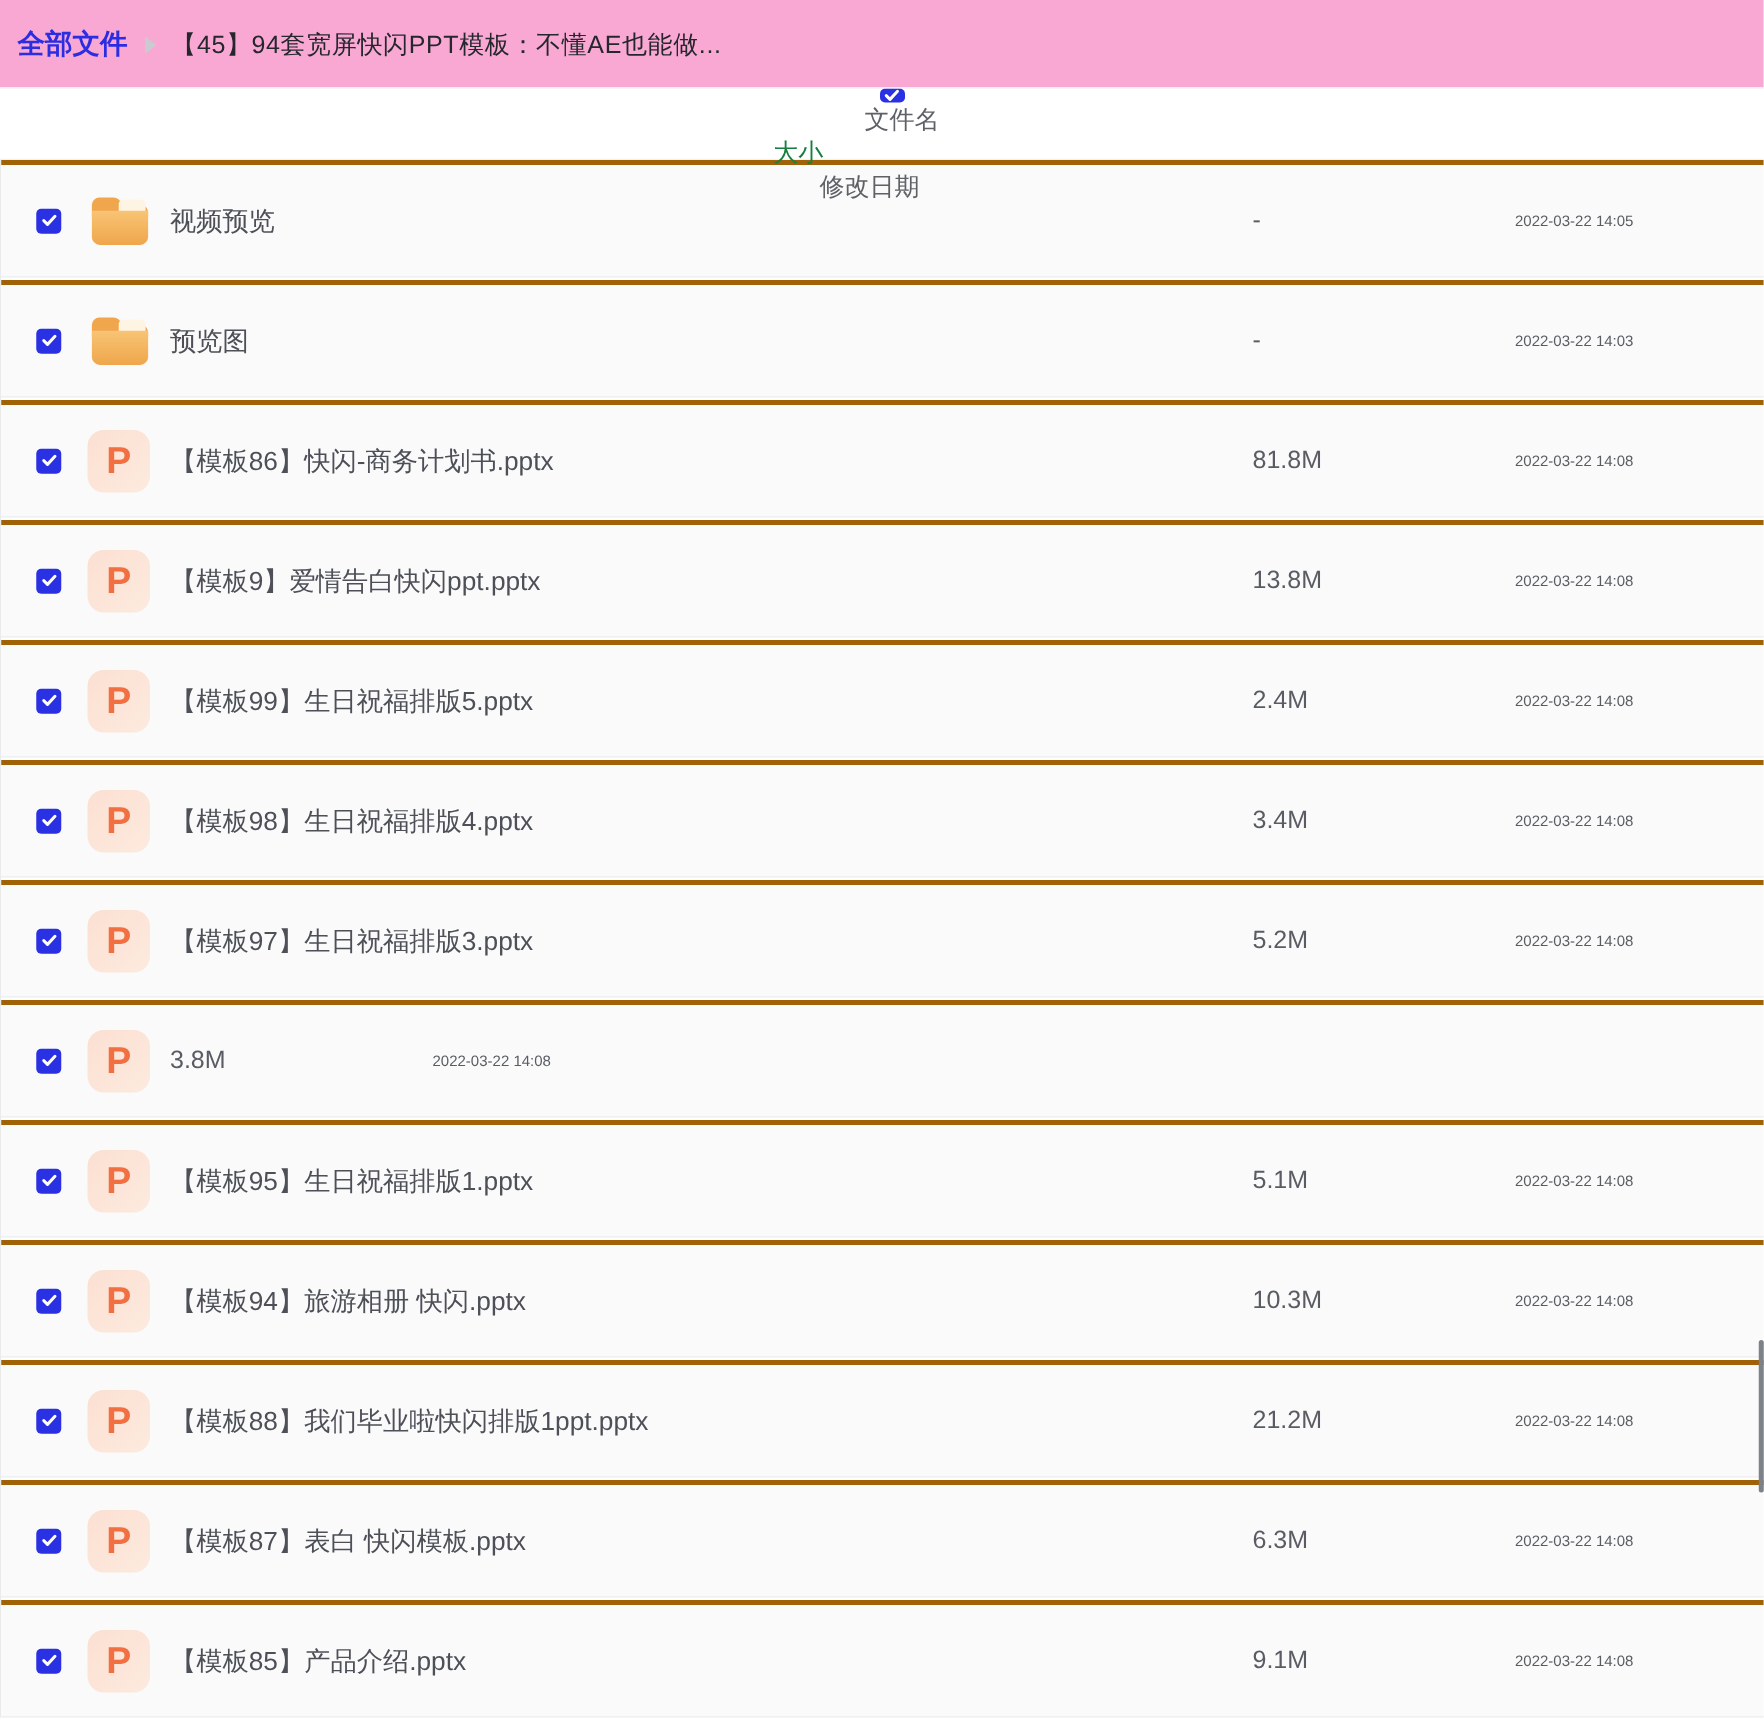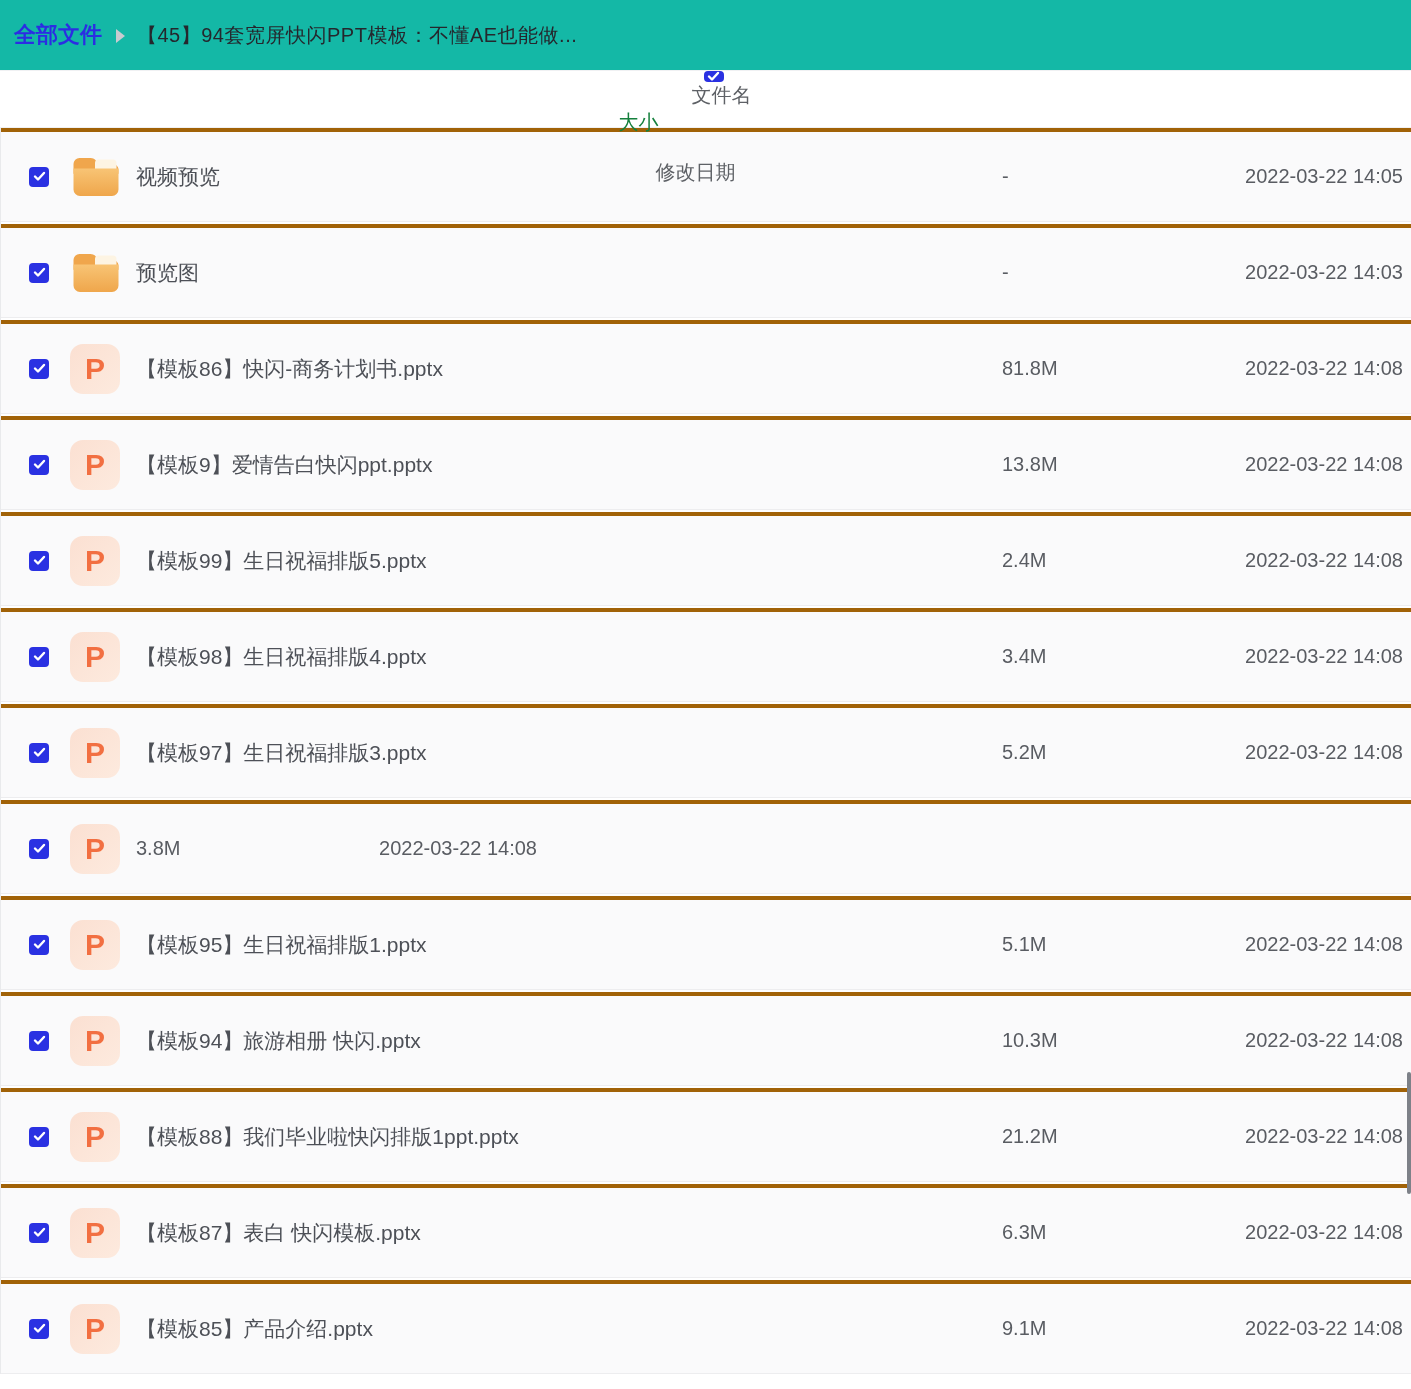--- a/index.html
+++ b/index.html
@@ -1,48 +1,48 @@
 <!DOCTYPE html>
 <html><head>
 <meta charset="utf-8">
 <style>
   * { margin:0; padding:0; box-sizing:border-box; }
   html,body { width:1411px; height:1389px; overflow:hidden; background:#ffffff;
     font-family:"Liberation Sans","DejaVu Sans",sans-serif; }
 
   
-  .breadcrumb { height:70px; display:flex; align-items:center; padding-left:14px; background:#14b8a6; }
+  .breadcrumb { height:70px; display:flex; align-items:center; padding-left:14px; background:#f9a8d4; }
   .crumb-root { color:#2b2de3; font-size:22px; font-weight:700; text-decoration:none; cursor:pointer; }
   .crumb-chevron { width:0; height:0; margin:2px 12px 0 14px;
     border-left:9px solid #c9cbd0; border-top:7px solid transparent; border-bottom:7px solid transparent; }
   .crumb-current { color:#25272d; font-size:20px; font-weight:400; letter-spacing:0.5px; }
 
   
   .table-header { height:58px; display:flex; align-items:center; padding-left:16px;
     border-top:1px solid #f0f1f3; border-bottom:1px solid #f0f1f3; background:#fff;flex-direction:column; }
   .table-header .hdr-name { color:#5e6166; font-size:20px; margin-left:16px; }
   .hdr-spacer { flex:1; }
   .hdr-size { width:210px; color:#15803d; font-size:20px; padding-left:10px; }
-  .hdr-date { width:199px; color:#5e6166; font-size:20px; text-align:center; padding-right:36px;margin-top:23px; }
+  .hdr-date { width:199px; color:#5e6166; font-size:20px; text-align:center; padding-right:36px; }
 
   
   .checkbox { width:20px; height:20px; min-width:20px; border-radius:4px; background:#2a31e2;
     display:inline-flex; align-items:center; justify-content:center; cursor:pointer; }
   .checkbox svg { display:block; }
 
   
   .file-list { border-left:1px solid #e9eaec; }
   .row { height:94px; margin-bottom:2px; background:#fafafb;
     border-top:4px solid #a16207; border-bottom:1px solid #ededef;
     display:flex; align-items:center; padding-left:28px; cursor:pointer; }
   .icon-wrap { width:50px; height:50px; margin-left:21px; margin-right:16px;
     display:flex; align-items:center; justify-content:center; }
   .file-name { flex:1; color:#4d5057; font-size:21px; white-space:nowrap; overflow:hidden; }
   .col-size { width:210px; color:#595c62; font-size:20px; }
-  .col-date { width:199px; color:#595c62; font-size:20px; text-align:right; padding-right:8px; white-space:nowrap; }
+  .col-date { width:199px; color:#595c62; font-size:12px; padding-right:8px; white-space:nowrap; }
 
   
   .ppt-icon { width:50px; height:50px; border-radius:13px;
     background:linear-gradient(135deg,#fbe0d2 0%,#fdeade 100%);
     display:flex; align-items:center; justify-content:center; }
   .ppt-icon span { color:#f26f41; font-size:30px; font-weight:800; line-height:1;
     font-family:"Liberation Sans",sans-serif; }
 
   
   .scrollbar-thumb { position:absolute; right:0; top:1072px; width:4px; height:122px;

